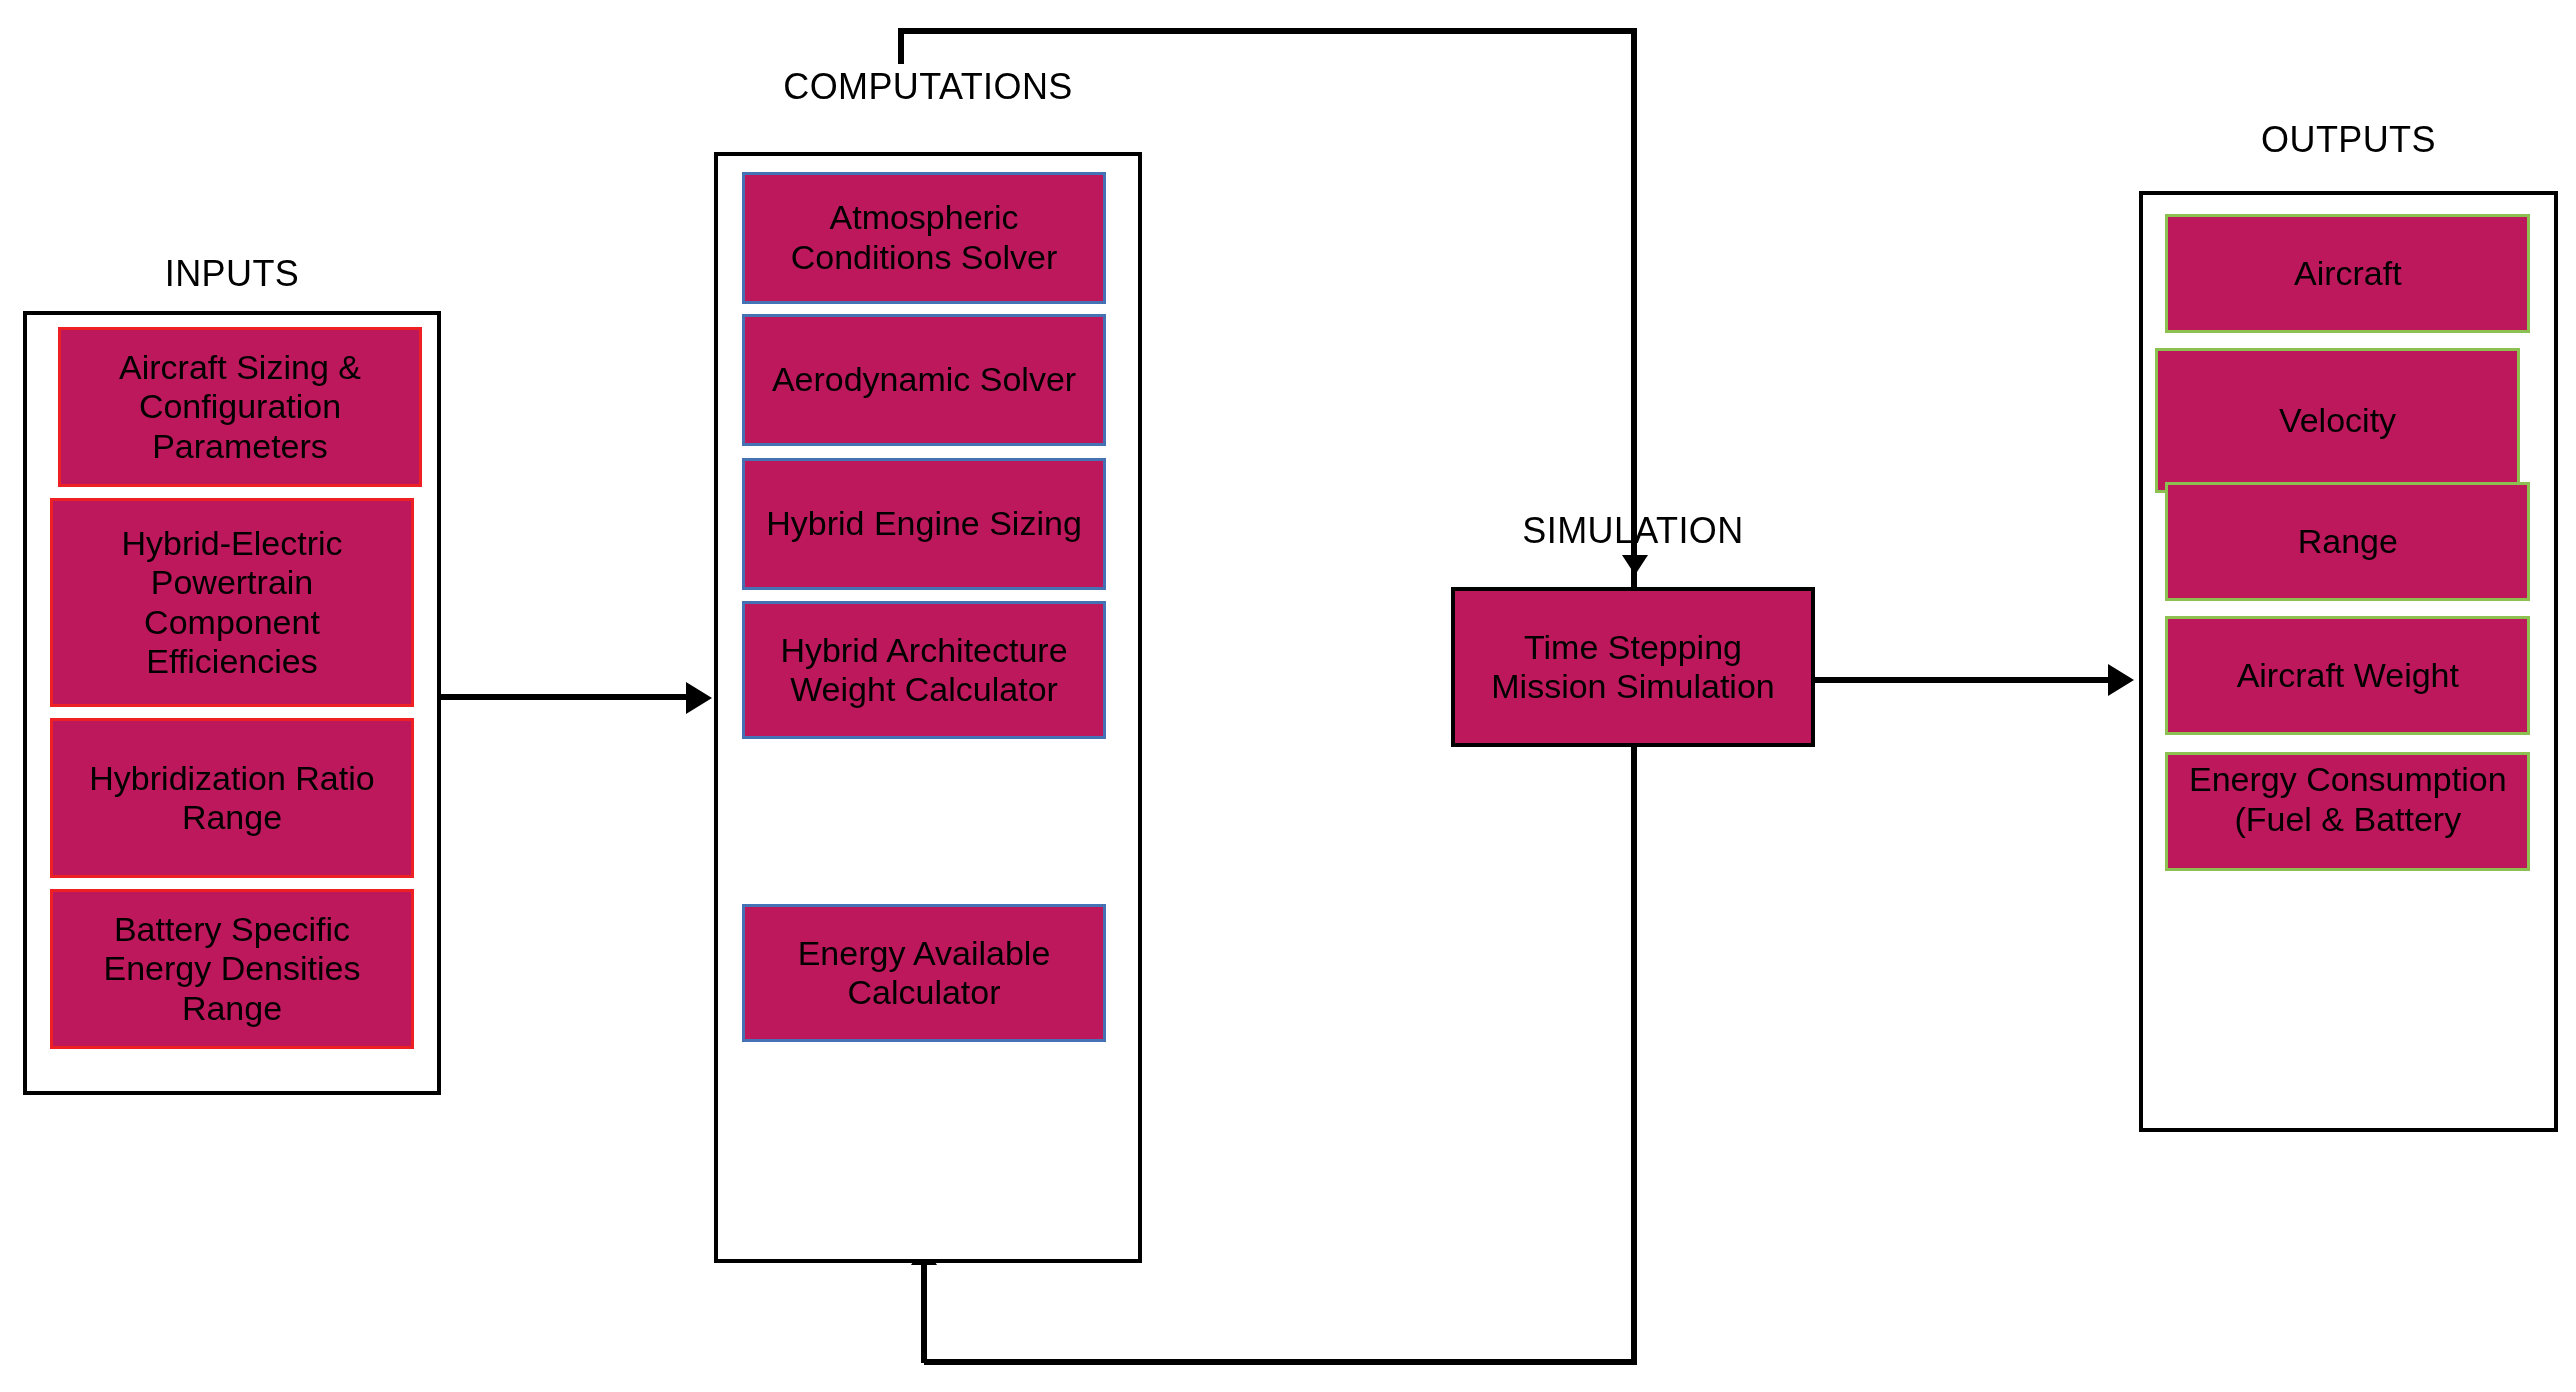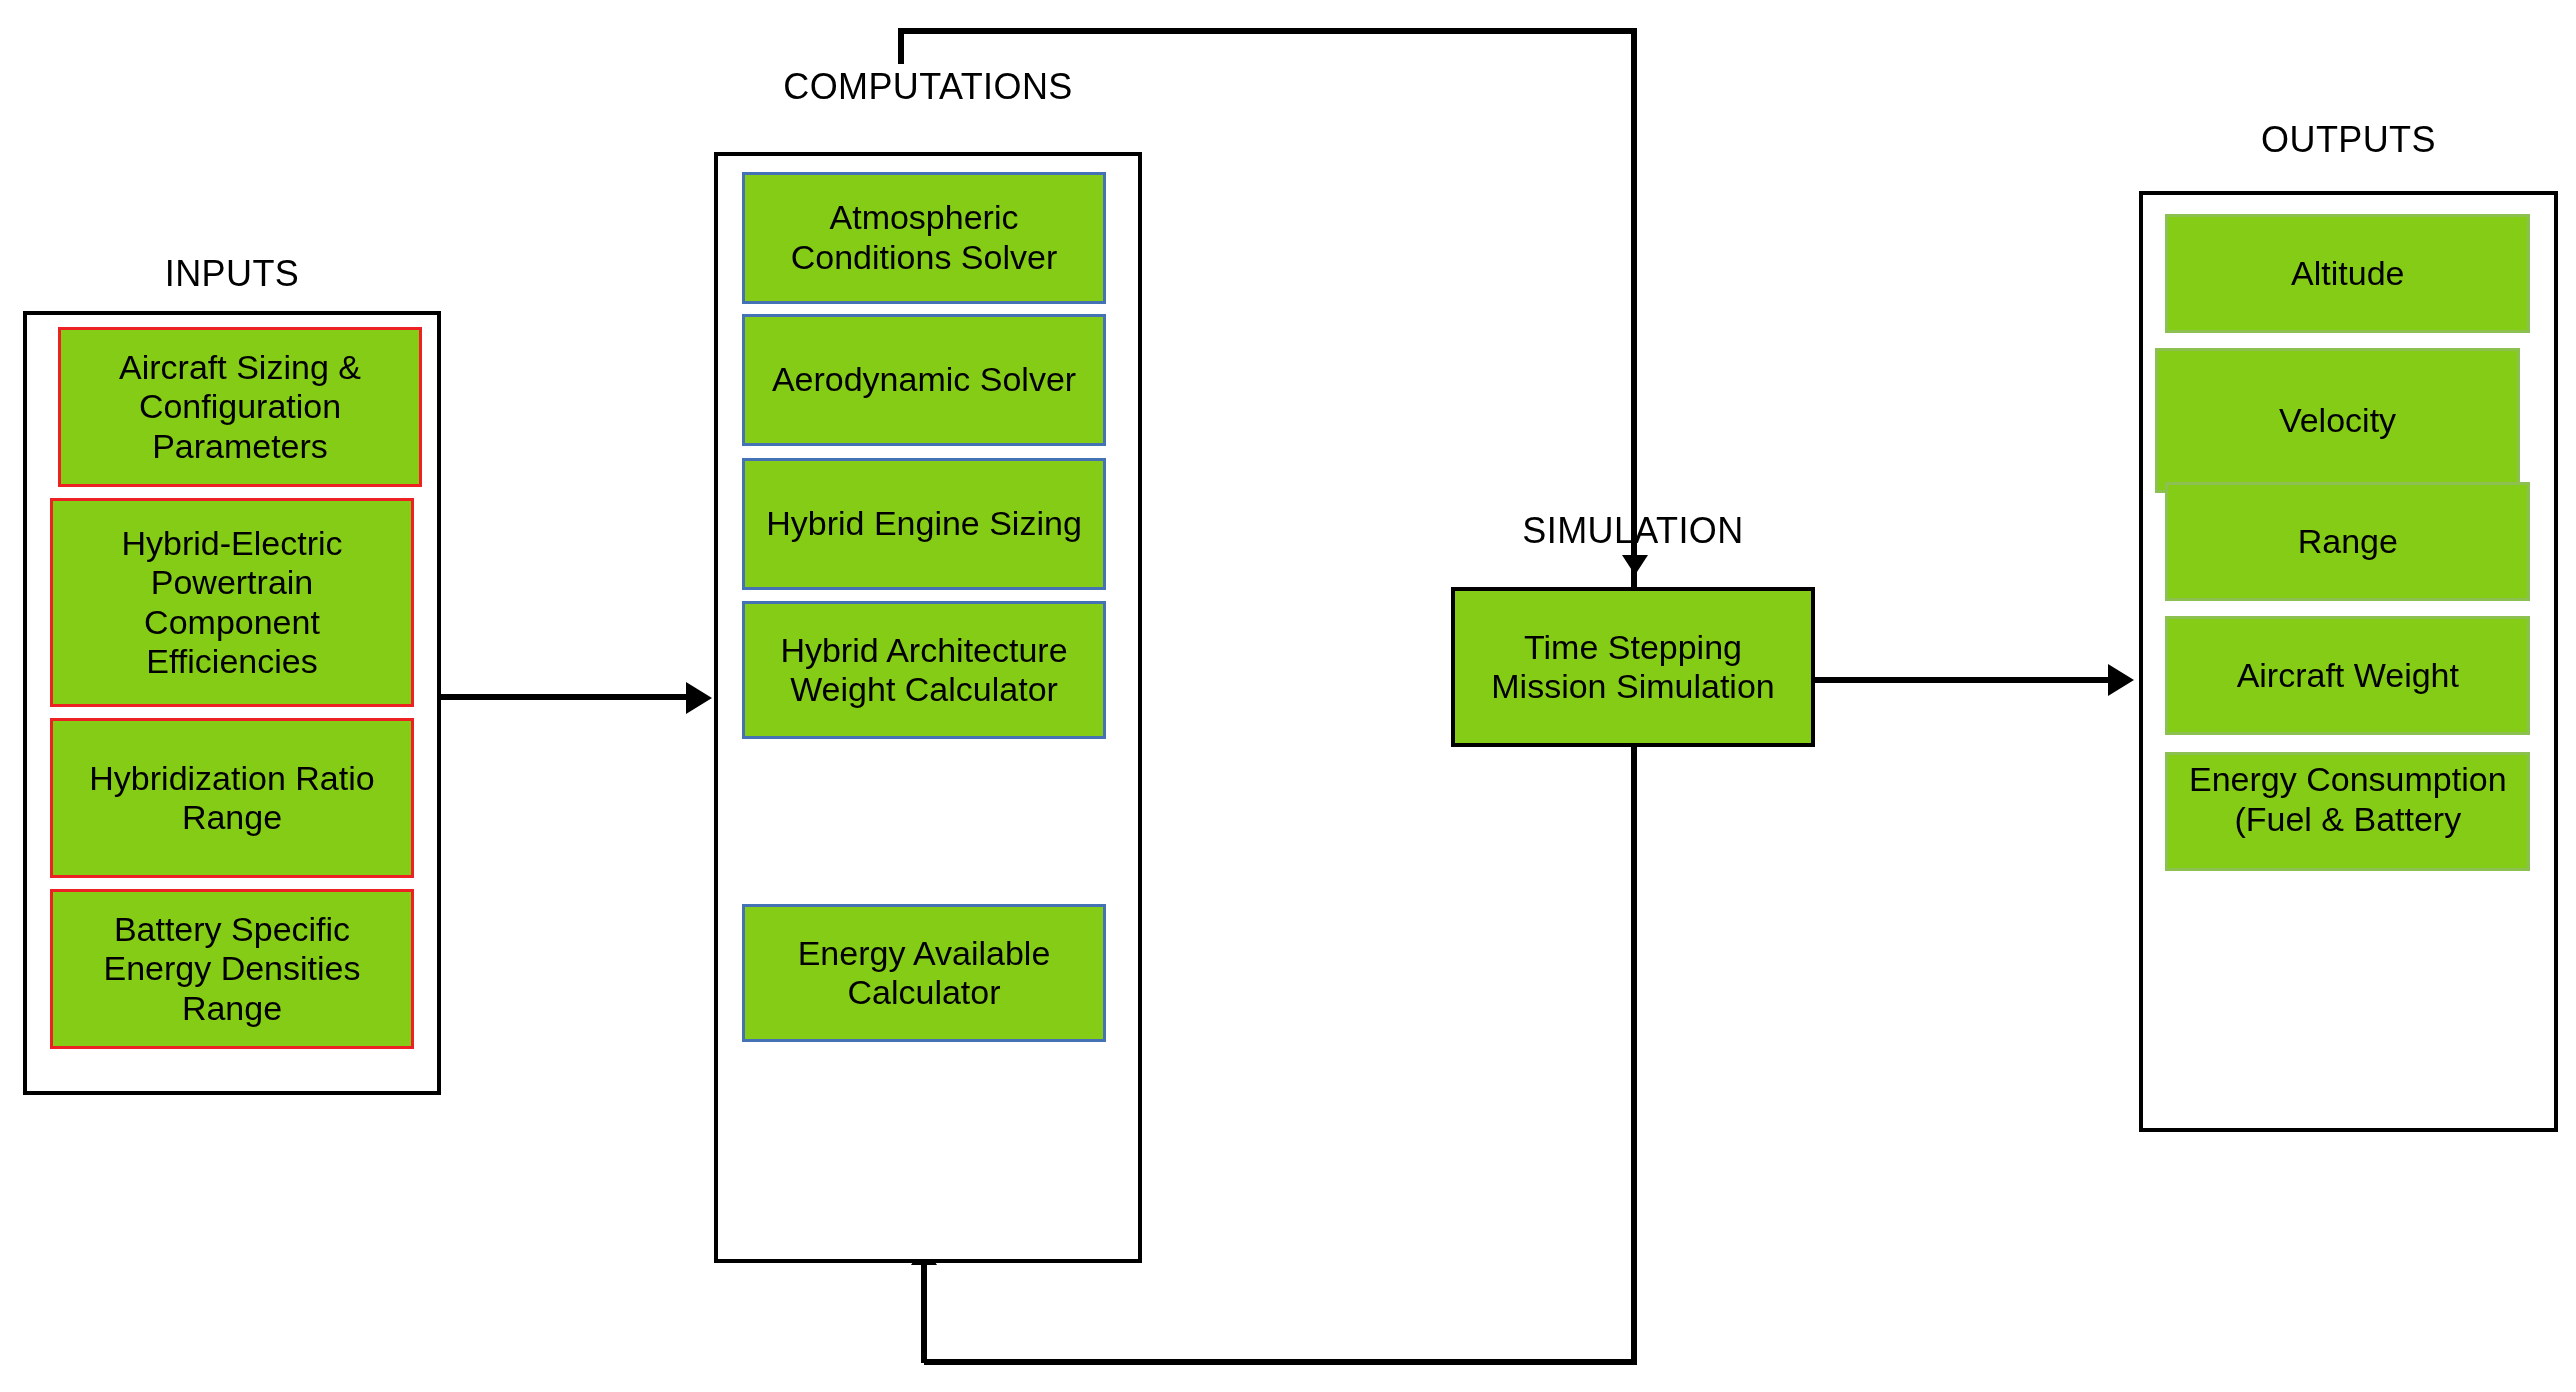--- a/index.html
+++ b/index.html
@@ -34,21 +34,21 @@
     position: absolute;
     box-sizing: border-box;
     border: 4.3px solid #000000;
     background: #ffffff;
   }
 
   
   .item-box {
     position: absolute;
     box-sizing: border-box;
-    background: #84cc16;
+    background: #be185d;
     display: flex;
     align-items: center;
     justify-content: center;
     text-align: center;
     font-size: 34px;
     line-height: 1.16;
     color: #000000;
     padding: 1.7px 6.9px;
   }
   .item-box.red    { border: 3.4px solid #ED2024; }
@@ -173,21 +173,21 @@
 
   <div class="item-box plain" style="left:1451px; top:587px; width:364px; height:160px;">
     <span class="txt">Time Stepping Mission Simulation</span>
   </div>
 
   <div class="section-title" style="left:2139px; top:120px; width:419px;">OUTPUTS</div>
 
   <div class="group-box" style="left:2139px; top:191px; width:419px; height:941px;">
 
     <div class="item-box green" style="left:22.3px; top:19px; width:365px; height:119px;">
-      <span class="txt">Altitude</span>
+      <span class="txt">Aircraft</span>
     </div>
 
     <div class="item-box green" style="left:12px; top:153px; width:365px; height:145px;">
       <span class="txt">Velocity</span>
     </div>
 
     <div class="item-box green" style="left:22.3px; top:287px; width:365px; height:119px;">
       <span class="txt">Range</span>
     </div>
 

